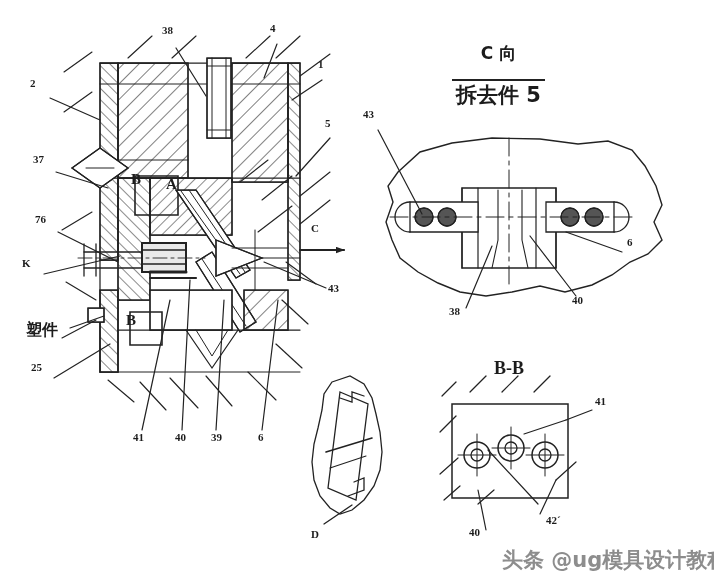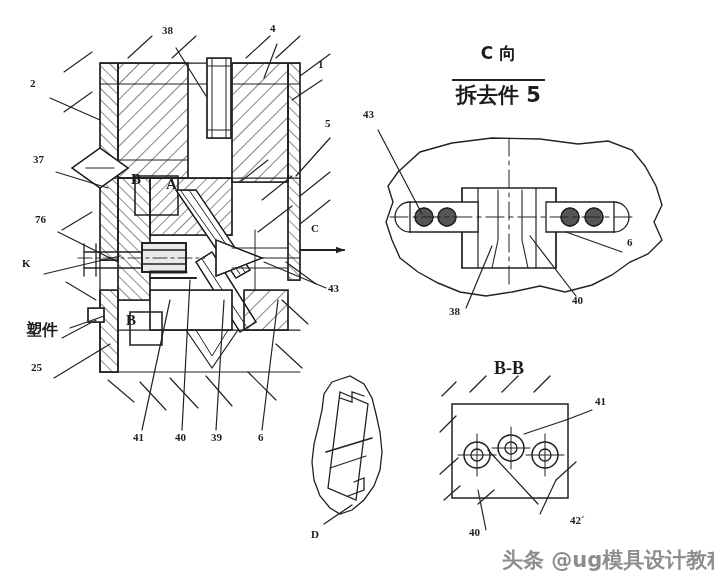--- a/index.html
+++ b/index.html
@@ -353,17 +353,17 @@
   <div class="lbl lbl-num" style="left:363px; top:109px;">43</div>
   <div class="lbl lbl-num" style="left:627px; top:237px;">6</div>
   <div class="lbl lbl-num" style="left:449px; top:306px;">38</div>
   <div class="lbl lbl-num" style="left:572px; top:295px;">40</div>
 
   <div class="lbl lbl-num" style="left:311px; top:529px;">D</div>
 
   <div class="plain-title" style="left:479px; top:358px;margin-left:15px;">B-B</div>
   <div class="lbl lbl-num" style="left:595px; top:396px;">41</div>
   <div class="lbl lbl-num" style="left:469px; top:527px;">40</div>
-  <div class="lbl lbl-num" style="left:546px; top:515px;margin-left:24px;">42´</div>
+  <div class="lbl lbl-num" style="left:546px; top:515px;">42´</div>
 
   <div class="watermark" style="left:502px; top:546px;">头条 @ug模具设计教程</div>
 
 </div>
 
 </body></html>

